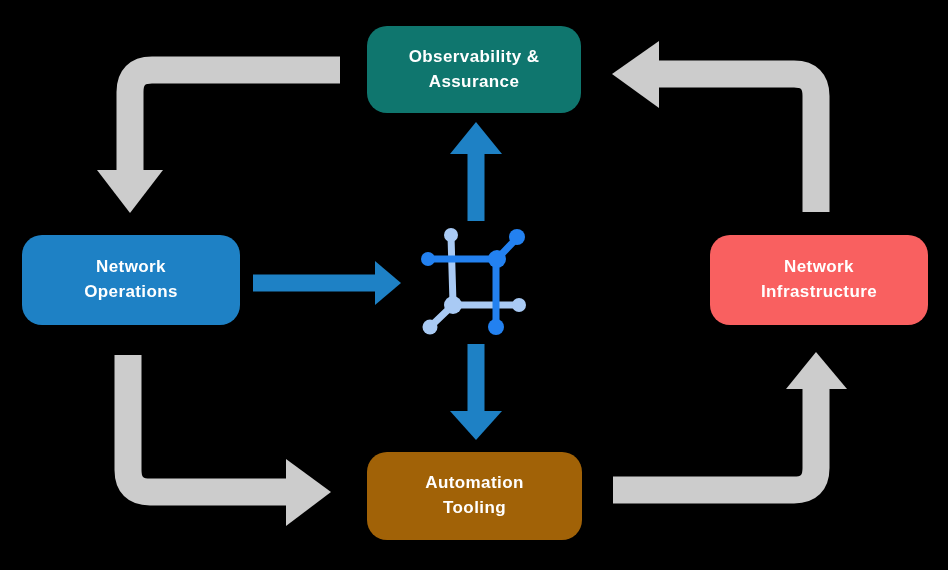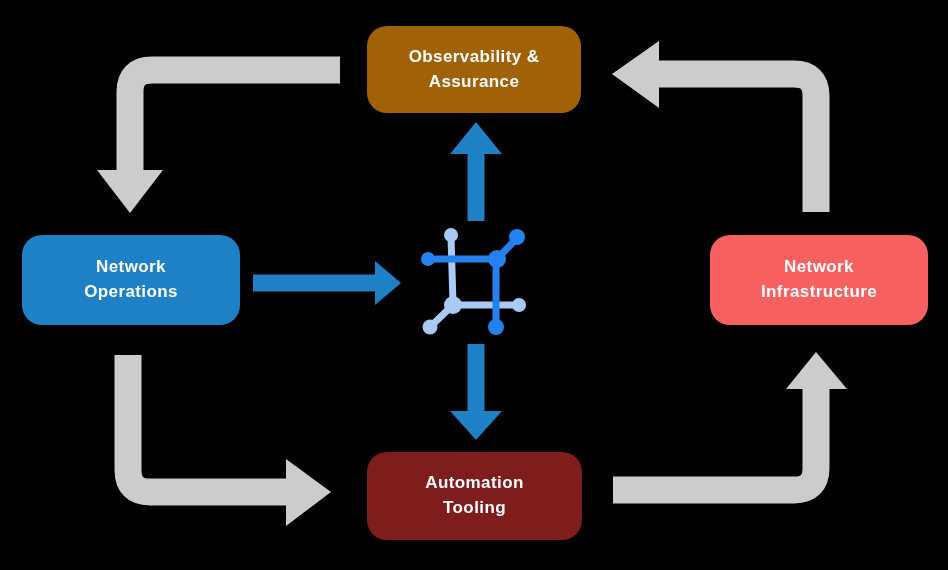--- a/index.html
+++ b/index.html
@@ -27,24 +27,24 @@
     justify-content: center;
     border-radius: 20px;
     color: #ffffff;
     font-size: 17px;
     font-weight: 700;
     letter-spacing: 0.4px;
     line-height: 1.45;
     text-align: center;
     white-space: pre-line;
   }
-  .node-observability   { left: 367px; top: 26px;  width: 214px; height: 87px; background: #a16207; }
+  .node-observability   { left: 367px; top: 26px;  width: 214px; height: 87px; background: #0f766e; }
   .node-operations      { left: 22px;  top: 235px; width: 218px; height: 90px; background: #1E81C5; }
   .node-infrastructure  { left: 710px; top: 235px; width: 218px; height: 90px; background: #F96060; }
-  .node-automation      { left: 367px; top: 452px; width: 215px; height: 88px; background: #7f1d1d; }
+  .node-automation      { left: 367px; top: 452px; width: 215px; height: 88px; background: #a16207; }
 
   .gray-shaft { fill: none; stroke: #CCCCCC; stroke-width: 27px; }
   .gray-head  { fill: #CCCCCC; }
   .blue-shaft { fill: none; stroke: #1E81C5; stroke-width: 17px; }
   .blue-head  { fill: #1E81C5; }
   .icon-light-stroke { fill: none; stroke: #A9CAF4; stroke-width: 7px; stroke-linecap: round; }
   .icon-light-fill   { fill: #A9CAF4; }
   .icon-dark-stroke  { fill: none; stroke: #2381F0; stroke-width: 7px; stroke-linecap: round; }
   .icon-dark-fill    { fill: #2381F0; }
 </style>

